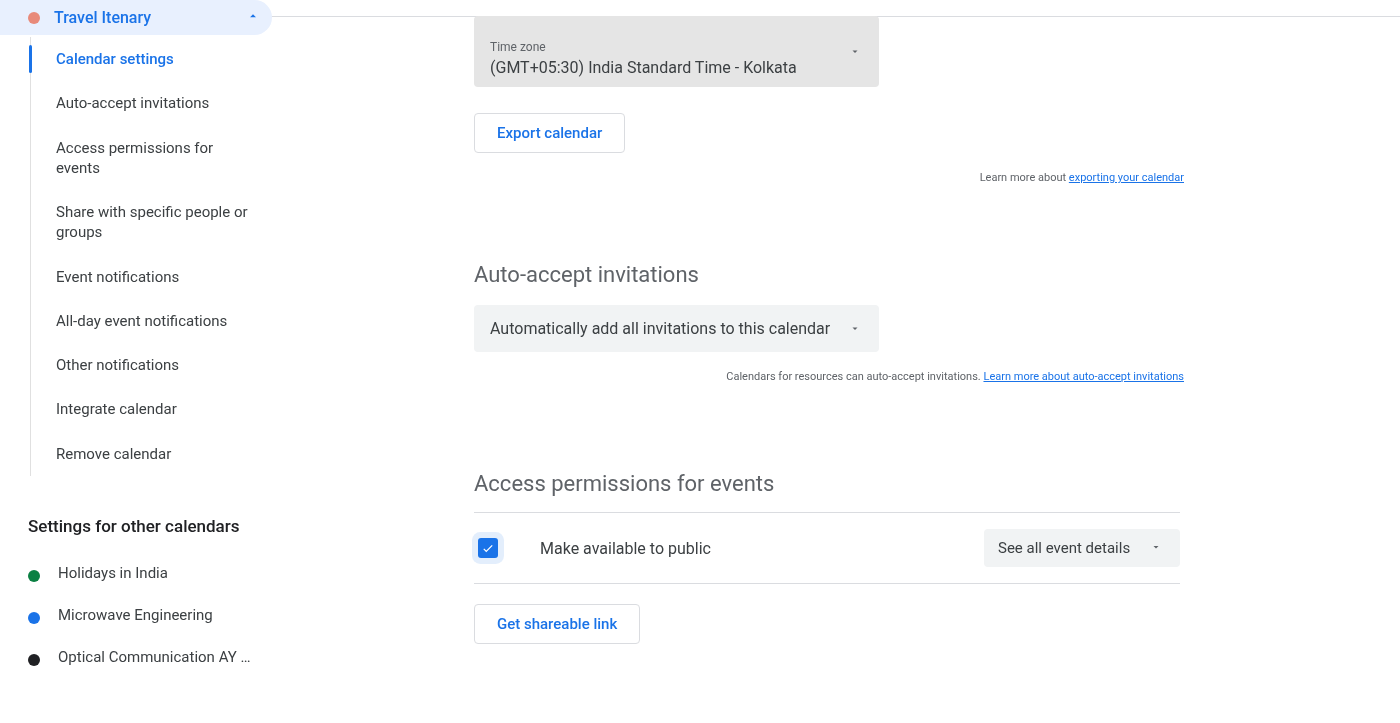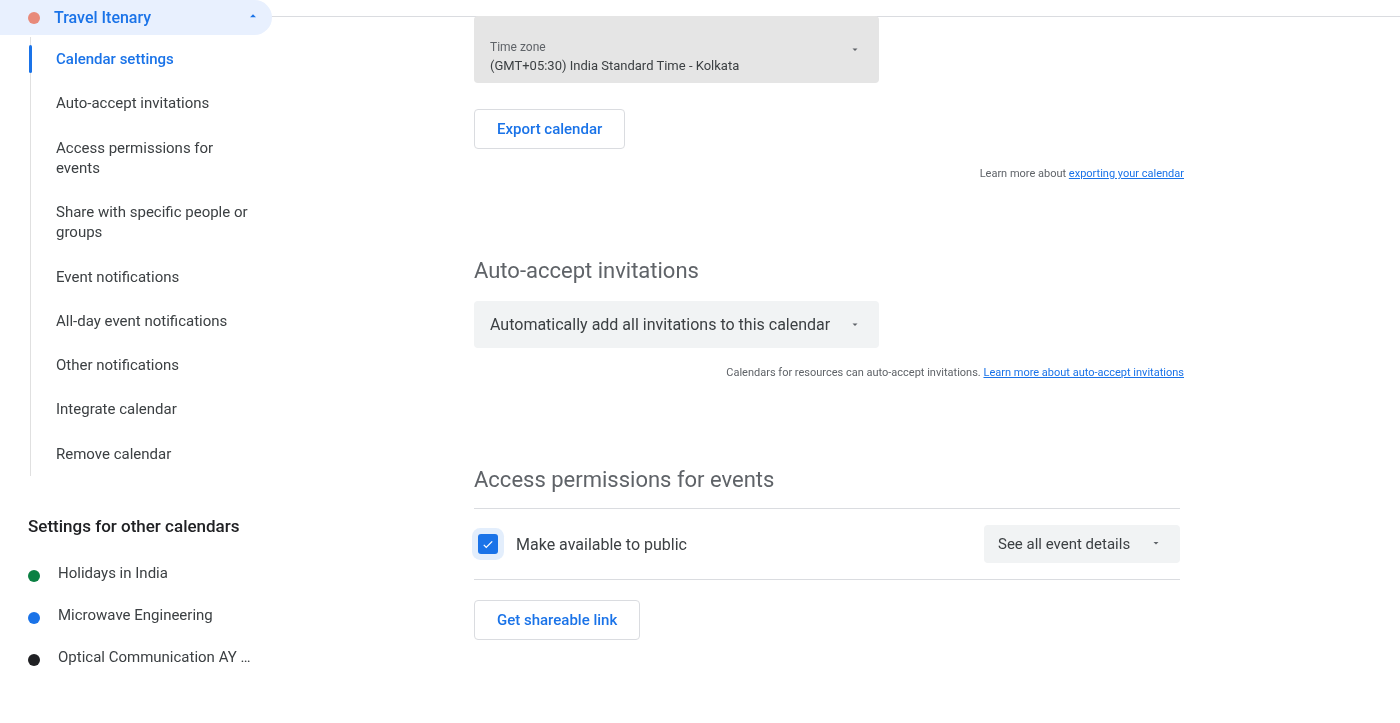--- a/index.html
+++ b/index.html
@@ -127,21 +127,21 @@
     border-radius: 4px;
     padding: 24px 16px 10px 16px;
     width: 405px;
     position: relative;
   }
   .tz-label {
     font-size: 12px;
     color: #5f6368;
   }
   .tz-value {
-    font-size: 13px;
+    font-size: 16px;
     color: #3c4043;
     margin-top: 4px;
   }
   .tz-arrow, .dd-arrow, .dd2-arrow {
     position: absolute;
     right: 18px;
     top: 50%;
     transform: translateY(-50%);
     color: #5f6368;
   }
@@ -187,20 +187,21 @@
     cursor: pointer;
   }
   .perm-row {
     margin-top: 16px;
     border-top: 1px solid #dadce0;
     border-bottom: 1px solid #dadce0;
     display: flex;
     align-items: center;
     padding: 16px 0;
     width: 706px;
+    gap: 24px;
   }
   .cbx {
     width: 20px; height: 20px;
     background: #1a73e8;
     border-radius: 3px;
     display: flex;
     align-items: center;
     justify-content: center;
     margin-right: 18px;
     margin-left: 4px;

